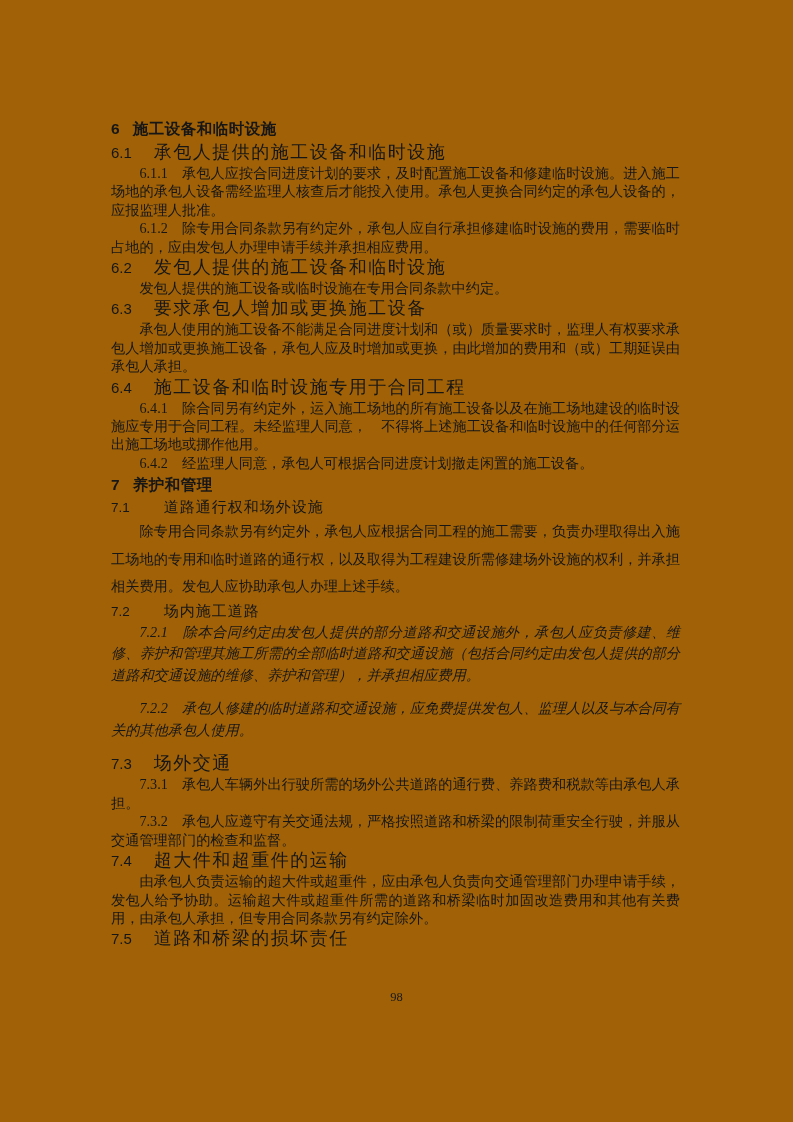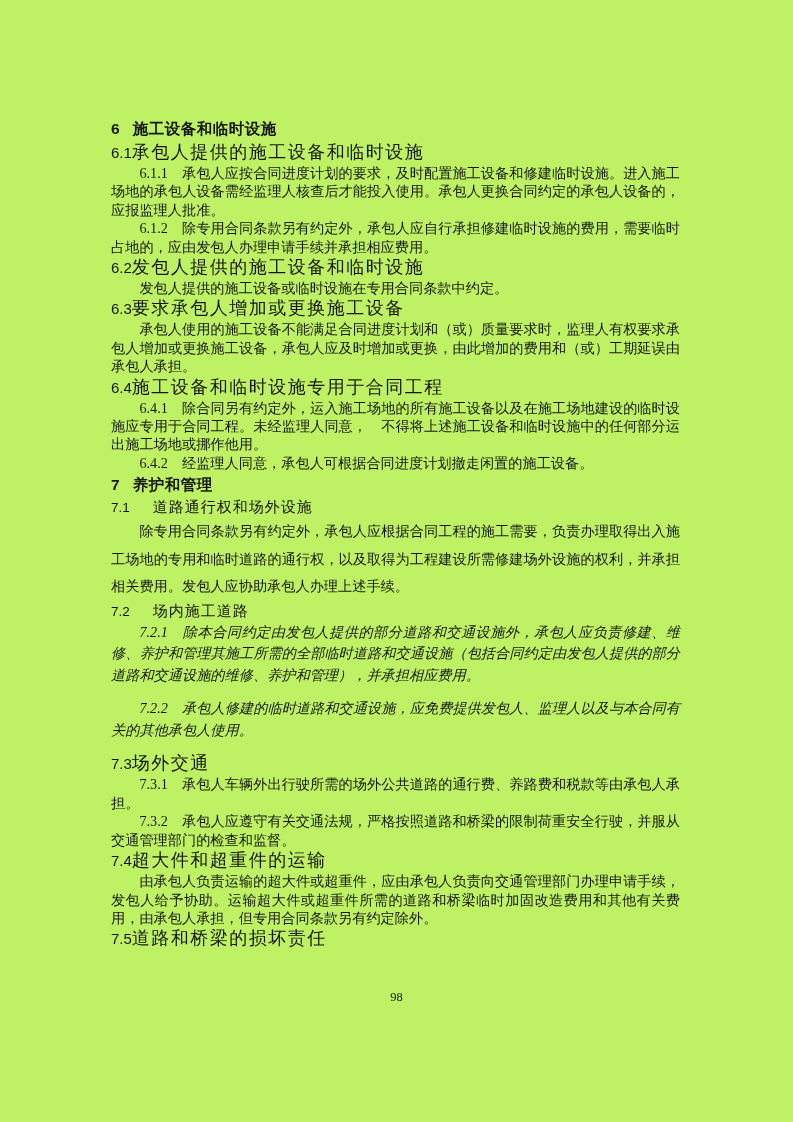--- a/index.html
+++ b/index.html
@@ -4,21 +4,21 @@
 <style>
   html, body {
     margin: 0;
     padding: 0;
     background: #ffffff;
   }
   .page {
     position: relative;
     width: 793px;
     height: 1122px;
-    background: #bef264;
+    background: #a16207;
     overflow: hidden;
     font-family: "Liberation Serif", "DejaVu Serif", serif;
     color: #161616;
   }
   .content {
     position: absolute;
     left: 111px;
     top: 119px;
     width: 569px;
   }
@@ -38,34 +38,35 @@
 
   
   .section {
     font-size: 18px;
     line-height: 20px;
     margin: 1px 0;
   }
   .section .hnum {
     font-family: "Liberation Sans", "DejaVu Sans", sans-serif;
     font-size: 15px;
+    margin-right: 22px;
     letter-spacing: 0;
   }
   .section .htxt { letter-spacing: 1.5px; text-align: center; }
 
   
   .section-sm {
     font-size: 15px;
     line-height: 19px;
     margin: 1px 0;
   }
   .section-sm .hnum {
     font-family: "Liberation Sans", "DejaVu Sans", sans-serif;
     font-size: 13.5px;
-    margin-right: 23px;
+    margin-right: 34px;
     letter-spacing: 0;
   }
   .section-sm .htxt { letter-spacing: 1px; }
 
   
   .para, .para-wide, .para-mid {
     font-size: 14.2px;
     line-height: 18.4px;
     text-align: justify;
     text-indent: 2em;

